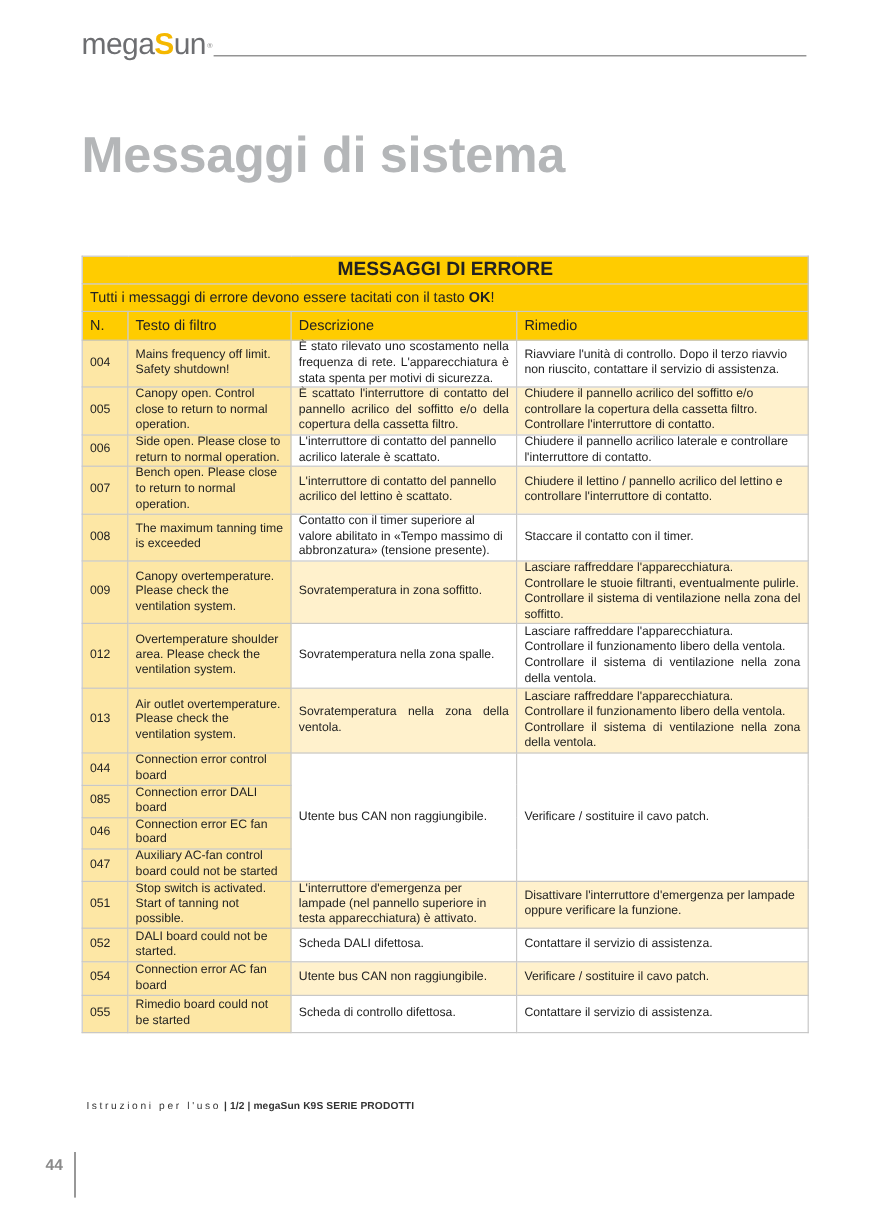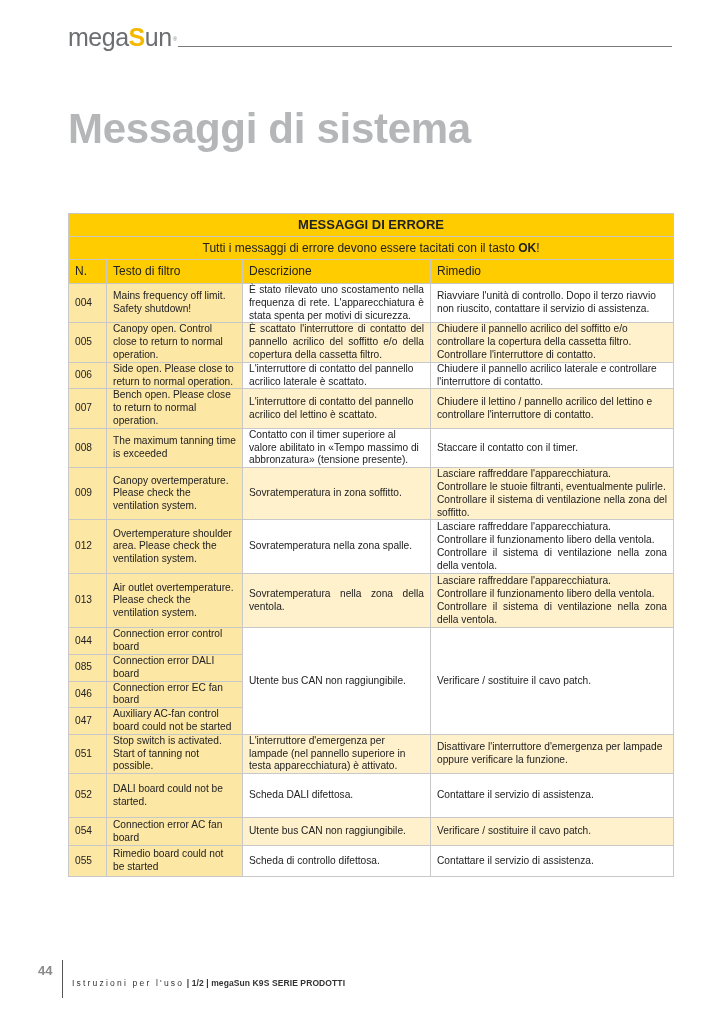--- a/index.html
+++ b/index.html
@@ -9,33 +9,33 @@
           letter-spacing:-0.5px; line-height:30px; }
   .logo .s { color:#f5b800; font-weight:700; }
   .logo .reg { position:absolute; font-size:6px; top:2px; right:-5px; color:#888; }
   .top-rule { position:absolute; left:178px; top:46px; width:494px; height:1px; background:#7a7a7a; }
   .page-title { position:absolute; left:68px; top:104px; font-size:42px; font-weight:700; color:#b4b6b8;
                 line-height:50px; letter-spacing:-0.3px; }
   table.err { position:absolute; left:68px; top:213px; width:605px; border-collapse:collapse;
               table-layout:fixed; font-size:10.2px; line-height:12.8px; color:#222; }
   table.err td, table.err th { border:1px solid #c8c8c8; padding:0 6px; vertical-align:middle; }
   col.c1 { width:38px; } col.c2 { width:136px; } col.c3 { width:188px; } col.c4 { width:243px; }
-  .t-title td { background:#ffcc00; text-align:center; font-weight:700; font-size:13px; height:22px;
+  .t-title td { background:#ffcc00; text-align:center; font-weight:700; font-size:16px; height:22px;
                 border-color:#e6bf3a; }
-  .t-sub td { background:#ffcc00; text-align:center; font-size:12px; height:22px; border-color:#e6bf3a; }
+  .t-sub td { background:#ffcc00; font-size:12px; height:22px; border-color:#e6bf3a; }
   .t-sub b { font-weight:700; }
   .t-head th { background:#ffcc00; text-align:left; font-weight:400; font-size:12px; height:23px;
                border-color:#e6bf3a; }
   td.num, td.stat { background:#fde7a5; }
   td.desc, td.rem { background:#ffffff; }
   tr.alt td.desc, tr.alt td.rem { background:#fff1cc; }
   td.just { text-align:justify; }
   .footer-num { position:absolute; left:38px; top:963px; font-size:13px; font-weight:700; color:#8a8a8a;text-align:center; }
   .footer-bar { position:absolute; left:62px; top:960px; width:1px; height:38px; background:#555; }
-  .footer-text { position:absolute; left:72px; top:978px; font-size:8.5px; color:#333; }
+  .footer-text { position:absolute; left:72px; top:916px; font-size:8.5px; color:#333; }
   .footer-text .spaced { letter-spacing:2.2px; }
   .footer-text .bold { font-weight:700; letter-spacing:0.1px; }
 </style>
 </head>
 <body>
 
 <div class="logo">
   <span>mega</span><span class="s">S</span><span>un</span><span class="reg">®</span>
 </div>
 <div class="top-rule"></div>
@@ -140,21 +140,21 @@
   <tr style="height:26px;">
     <td class="num">047</td>
     <td class="stat">Auxiliary AC-fan control board could not be started</td>
   </tr>
   <tr class="alt" style="height:39px;">
     <td class="num">051</td>
     <td class="stat">Stop switch is activated. Start of tanning not possible.</td>
     <td class="desc">L'interruttore d'emergenza per lampade (nel pannello superiore in testa apparecchiatura) è attivato.</td>
     <td class="rem">Disattivare l'interruttore d'emergenza per lampade oppure verificare la funzione.</td>
   </tr>
-  <tr style="height:44px;">
+  <tr style="height:28px;">
     <td class="num">052</td>
     <td class="stat">DALI board could not be started.</td>
     <td class="desc">Scheda DALI difettosa.</td>
     <td class="rem">Contattare il servizio di assistenza.</td>
   </tr>
   <tr class="alt" style="height:28px;">
     <td class="num">054</td>
     <td class="stat">Connection error AC fan board</td>
     <td class="desc">Utente bus CAN non raggiungibile.</td>
     <td class="rem">Verificare / sostituire il cavo patch.</td>

